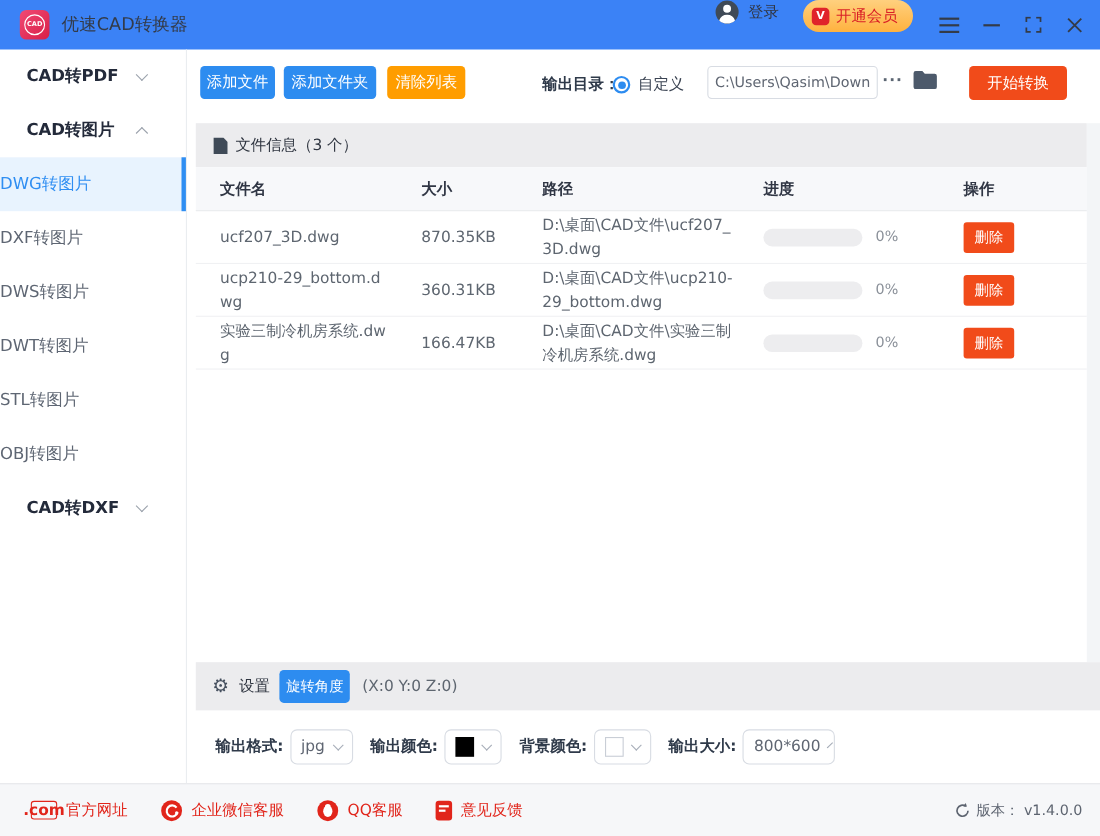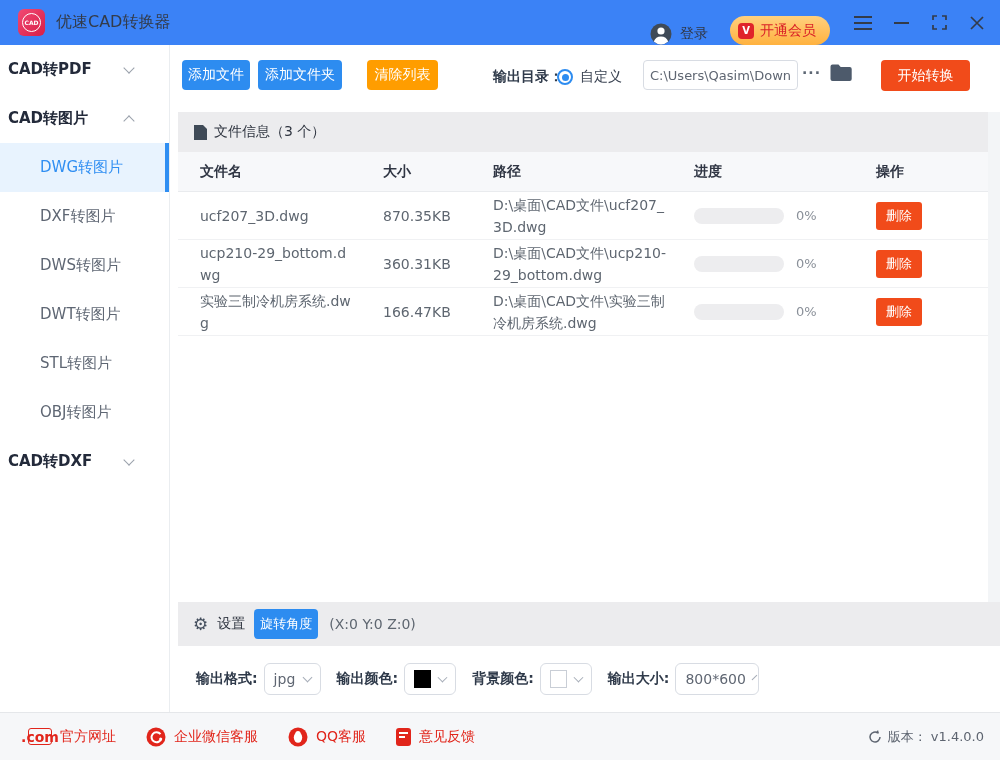--- a/index.html
+++ b/index.html
@@ -9,39 +9,39 @@
 
   
   .topbar { position:absolute; left:0; top:0; width:1000px; height:62px; background:#3b82f6;
             border-bottom:1px solid #e6e8ec; display:flex; align-items:center; }
   .logo { position:absolute; left:18px; top:9px; width:27px; height:27px; border-radius:6px;
           background:linear-gradient(135deg,#f14a74,#d81e47); display:flex; align-items:center; justify-content:center; }
   .logo .ring { width:19px; height:19px; border:1.5px solid #fff; border-radius:50%;
                 display:flex; align-items:center; justify-content:center;
                 font-size:6px; color:#fff; font-weight:bold; letter-spacing:0; }
   .apptitle { position:absolute; left:56px; top:12px; font-size:16px; color:#333b49; }
-  .tb-right { position:absolute; right:0; top:0; height:45px; display:flex; align-items:flex-end; }
+  .tb-right { position:absolute; right:0; top:0; height:45px; display:flex; align-items:flex-start; }
   .login { display:flex; align-items:center; gap:8px; margin-right:22px; cursor:default; }
   .login-txt { font-size:14px; color:#303644; }
   .vip-btn { height:29px; border-radius:15px; padding:0 14px 0 8px;
              background:linear-gradient(180deg,#ffd07e,#ffb23f); display:flex; align-items:center; gap:6px; margin-right:18px; }
   .vip-badge { width:16px; height:16px; background:#e0242a; border-radius:4px; color:#fff;
                font-size:10px; font-weight:bold; display:flex; align-items:center; justify-content:center; }
   .vip-txt { font-size:14px; color:#da2127; }
   .winbtn { width:30px; height:45px; display:flex; align-items:center; justify-content:center; margin-right:8px; }
   .hamburger { display:flex; flex-direction:column; gap:4px; }
   .hamburger i { display:block; width:18px; height:2px; background:#333b49; }
   .minbar { width:15px; height:2px; background:#333b49; }
 
   
   .sidebar { position:absolute; left:0; top:45px; width:170px; height:667px; background:#fff;
              border-right:1px solid #eaedf0; }
   .side-row { height:49px; display:flex; align-items:center; position:relative; }
-  .side-head { padding-left:8px; font-size:15px; font-weight:bold; color:#232a3a; }
-  .side-item { padding-left:40px; font-size:15px; color:#5e6673; }
+  .side-head { padding-left:24px; font-size:15px; font-weight:bold; color:#232a3a; }
+  .side-item { font-size:15px; color:#5e6673; }
   .side-item.active { color:#2f8ef2; background:#e8f3fe; border-right:4px solid #2f8ef2; }
   .chev { position:absolute; left:125px; width:8px; height:8px; border-right:1.5px solid #9aa1ab; border-bottom:1.5px solid #9aa1ab; }
   .chev.down { transform:rotate(45deg); margin-top:-3px; }
   .chev.up { transform:rotate(-135deg); margin-top:4px; }
 
   
   .main { position:absolute; left:170px; top:45px; width:830px; height:667px; background:#fff; }
 
   
   .btn { position:absolute; top:15px; height:30px; border:none; border-radius:4px; color:#fff;
@@ -179,21 +179,21 @@
     <div class="side-row side-head">
       <span>CAD转DXF</span>
       <i class="chev down"></i>
     </div>
   </div>
 
   <div class="main">
 
     <button class="btn btn-blue" style="left:12px;width:68px">添加文件</button>
     <button class="btn btn-blue" style="left:88px;width:84px">添加文件夹</button>
-    <button class="btn btn-orange" style="left:197px;width:71px">清除列表</button>
+    <button class="btn btn-orange" style="left:182px;width:71px">清除列表</button>
     <span class="outdir-label">输出目录：</span>
     <span class="radio">
         <i></i>
       </span>
     <span class="radio-label">自定义</span>
     <input class="path-input" type="text" value="C:\Users\Qasim\Downlo" style="">
     <span class="more-dots">···</span>
     <span class="folder-ic">
       <svg width="24" height="20" viewBox="0 0 24 20">
         <path d="M1.5 3.5a2 2 0 0 1 2-2h6l2.2 2.5h9a2 2 0 0 1 2 2v10a2 2 0 0 1-2 2H3.5a2 2 0 0 1-2-2z" fill="#4d5a6b"></path>

